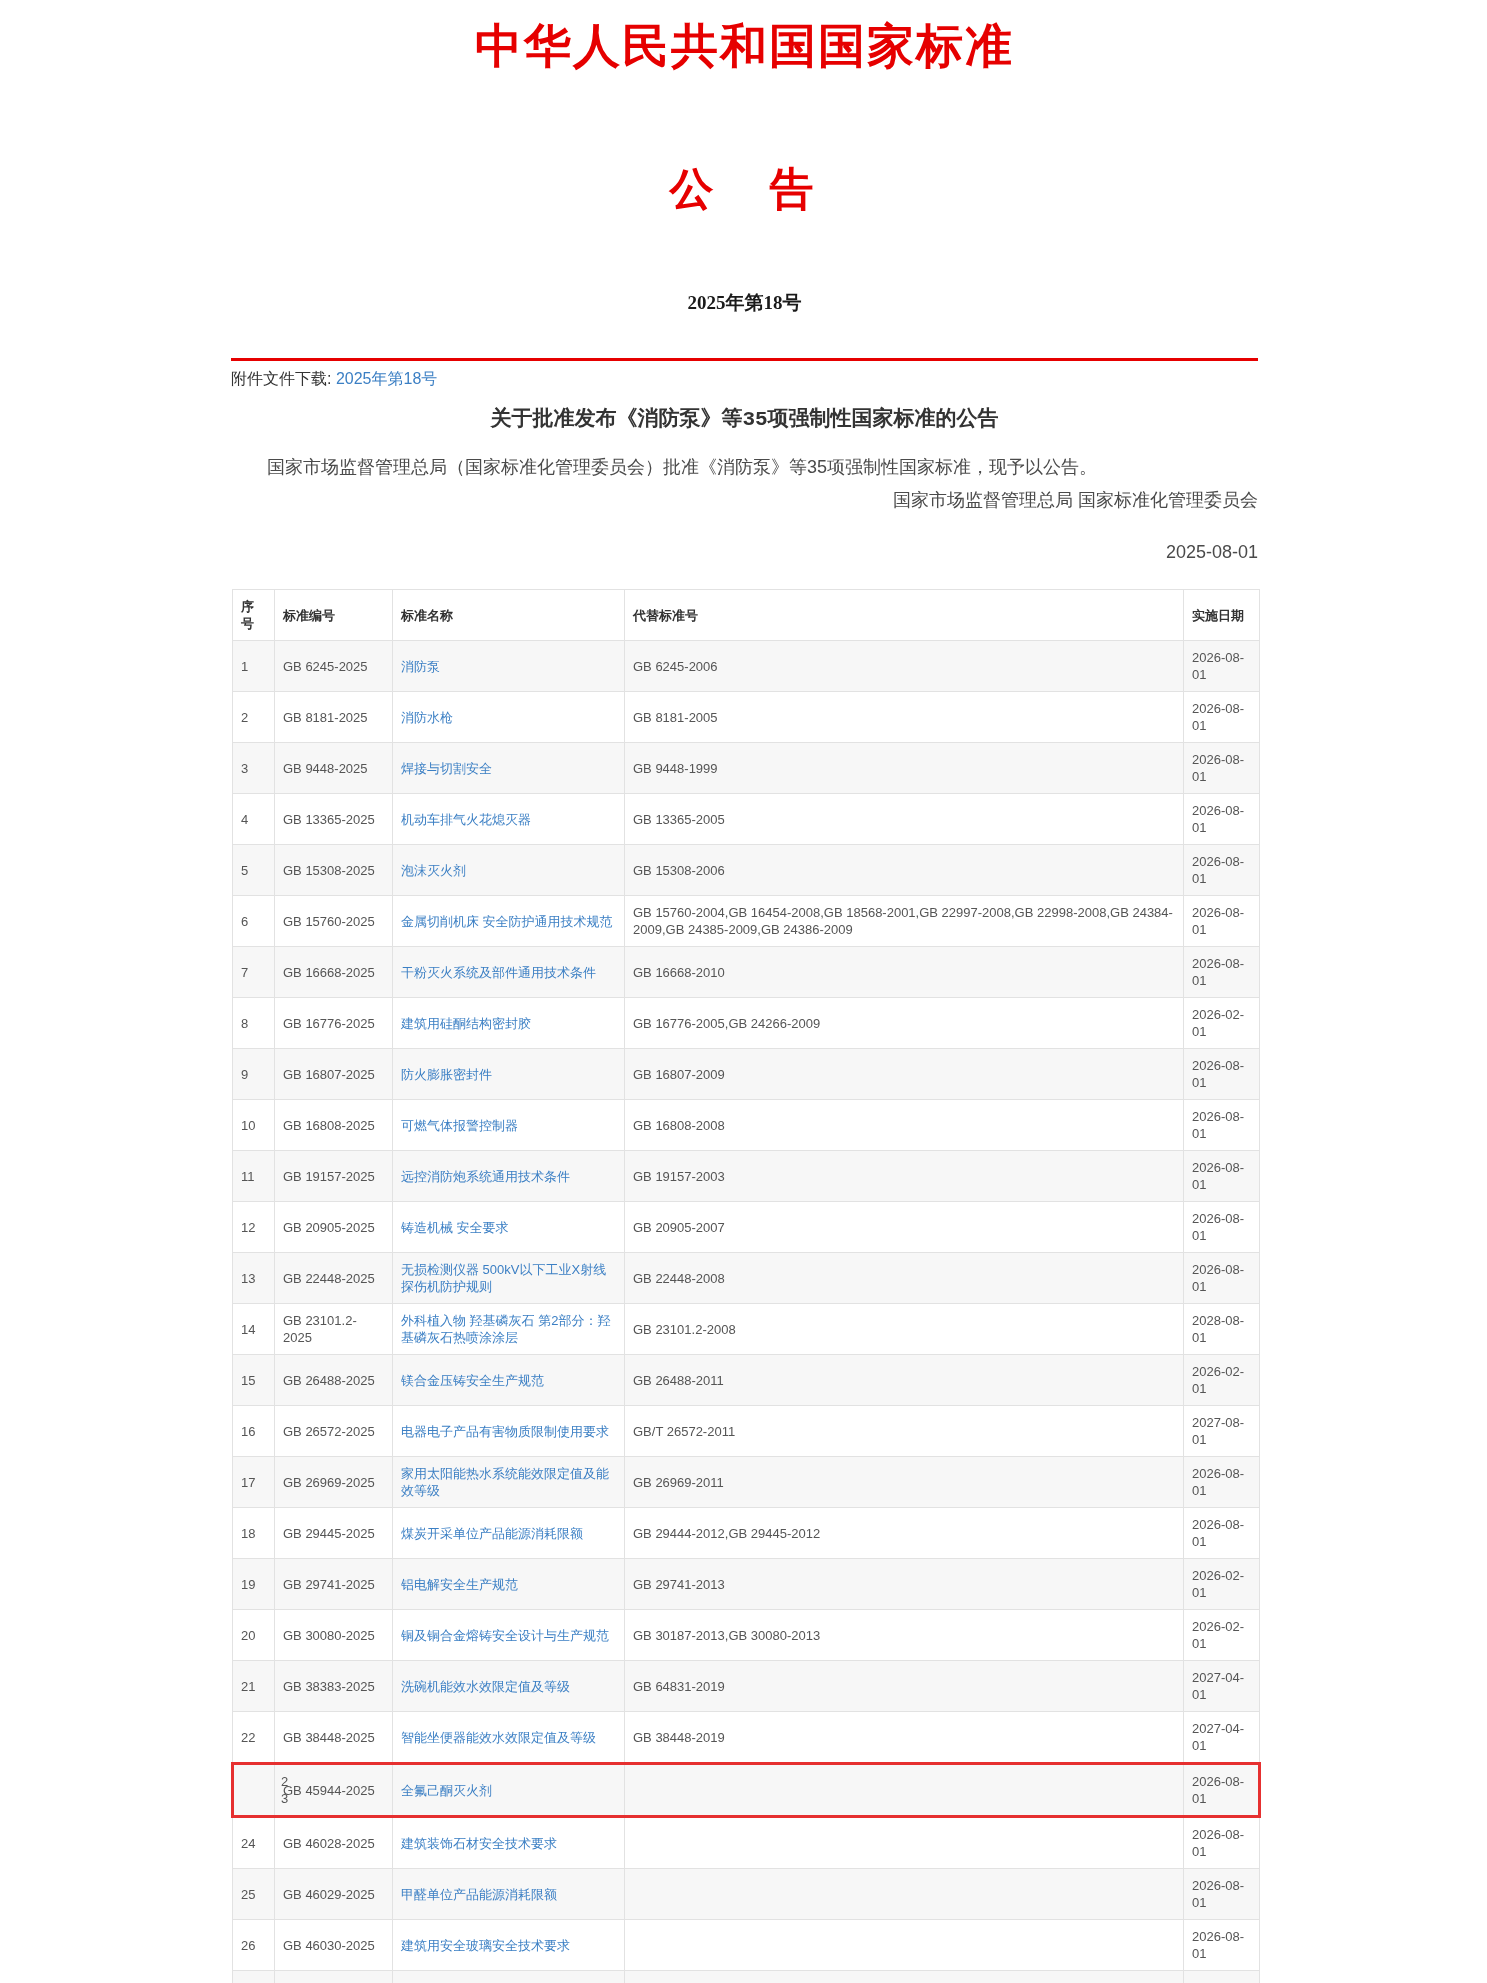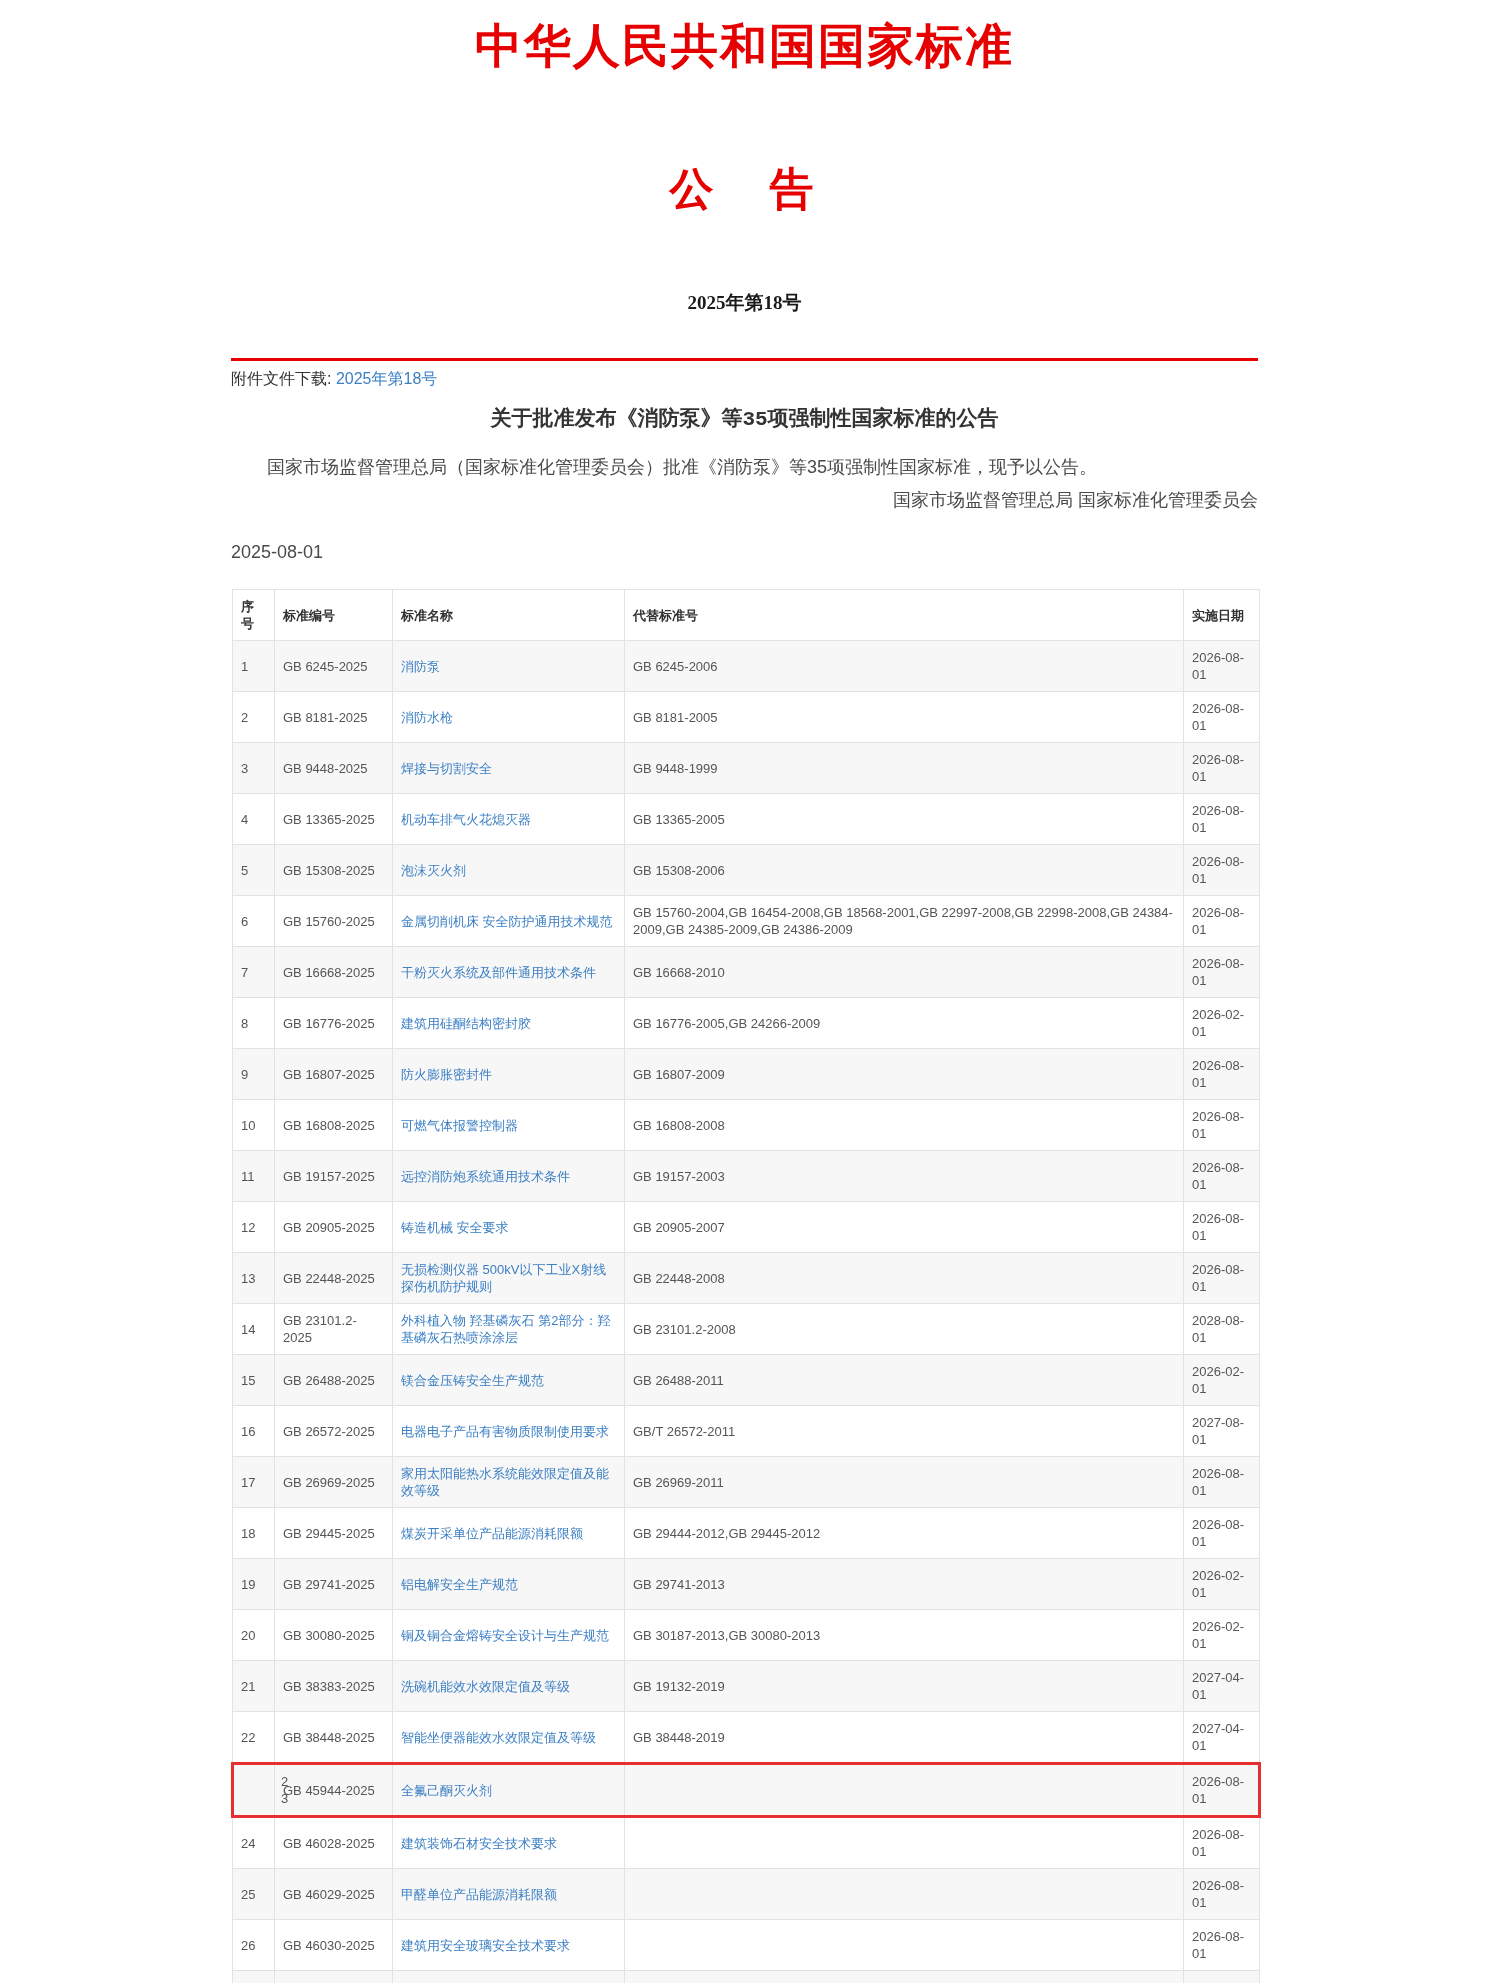--- a/index.html
+++ b/index.html
@@ -82,20 +82,21 @@
     font-size: 18px;
     line-height: 22px;
     color: #4a4a4a;
     text-align: right;
   }
   .ann-date {
     margin-top: 30px;
     font-size: 18px;
     line-height: 22px;
     color: #4a4a4a;
+    text-align: right;
   }
   
   table.standards {
     margin-top: 26px;
     width: 1027px;
     border-collapse: collapse;
     table-layout: fixed;
     font-size: 13px;
   }
   table.standards col.c-no   { width: 42px; }
@@ -313,21 +314,21 @@
           <td>20</td>
           <td>GB 30080-2025</td>
           <td><a class="std-link" href="#">铜及铜合金熔铸安全设计与生产规范</a></td>
           <td>GB 30187-2013,GB 30080-2013</td>
           <td>2026-02-01</td>
         </tr>
         <tr class="stripe">
           <td>21</td>
           <td>GB 38383-2025</td>
           <td><a class="std-link" href="#">洗碗机能效水效限定值及等级</a></td>
-          <td>GB 19132-2019</td>
+          <td>GB 64831-2019</td>
           <td>2027-04-01</td>
         </tr>
         <tr>
           <td>22</td>
           <td>GB 38448-2025</td>
           <td><a class="std-link" href="#">智能坐便器能效水效限定值及等级</a></td>
           <td>GB 38448-2019</td>
           <td>2027-04-01</td>
         </tr>
         <tr class="stripe hl">

